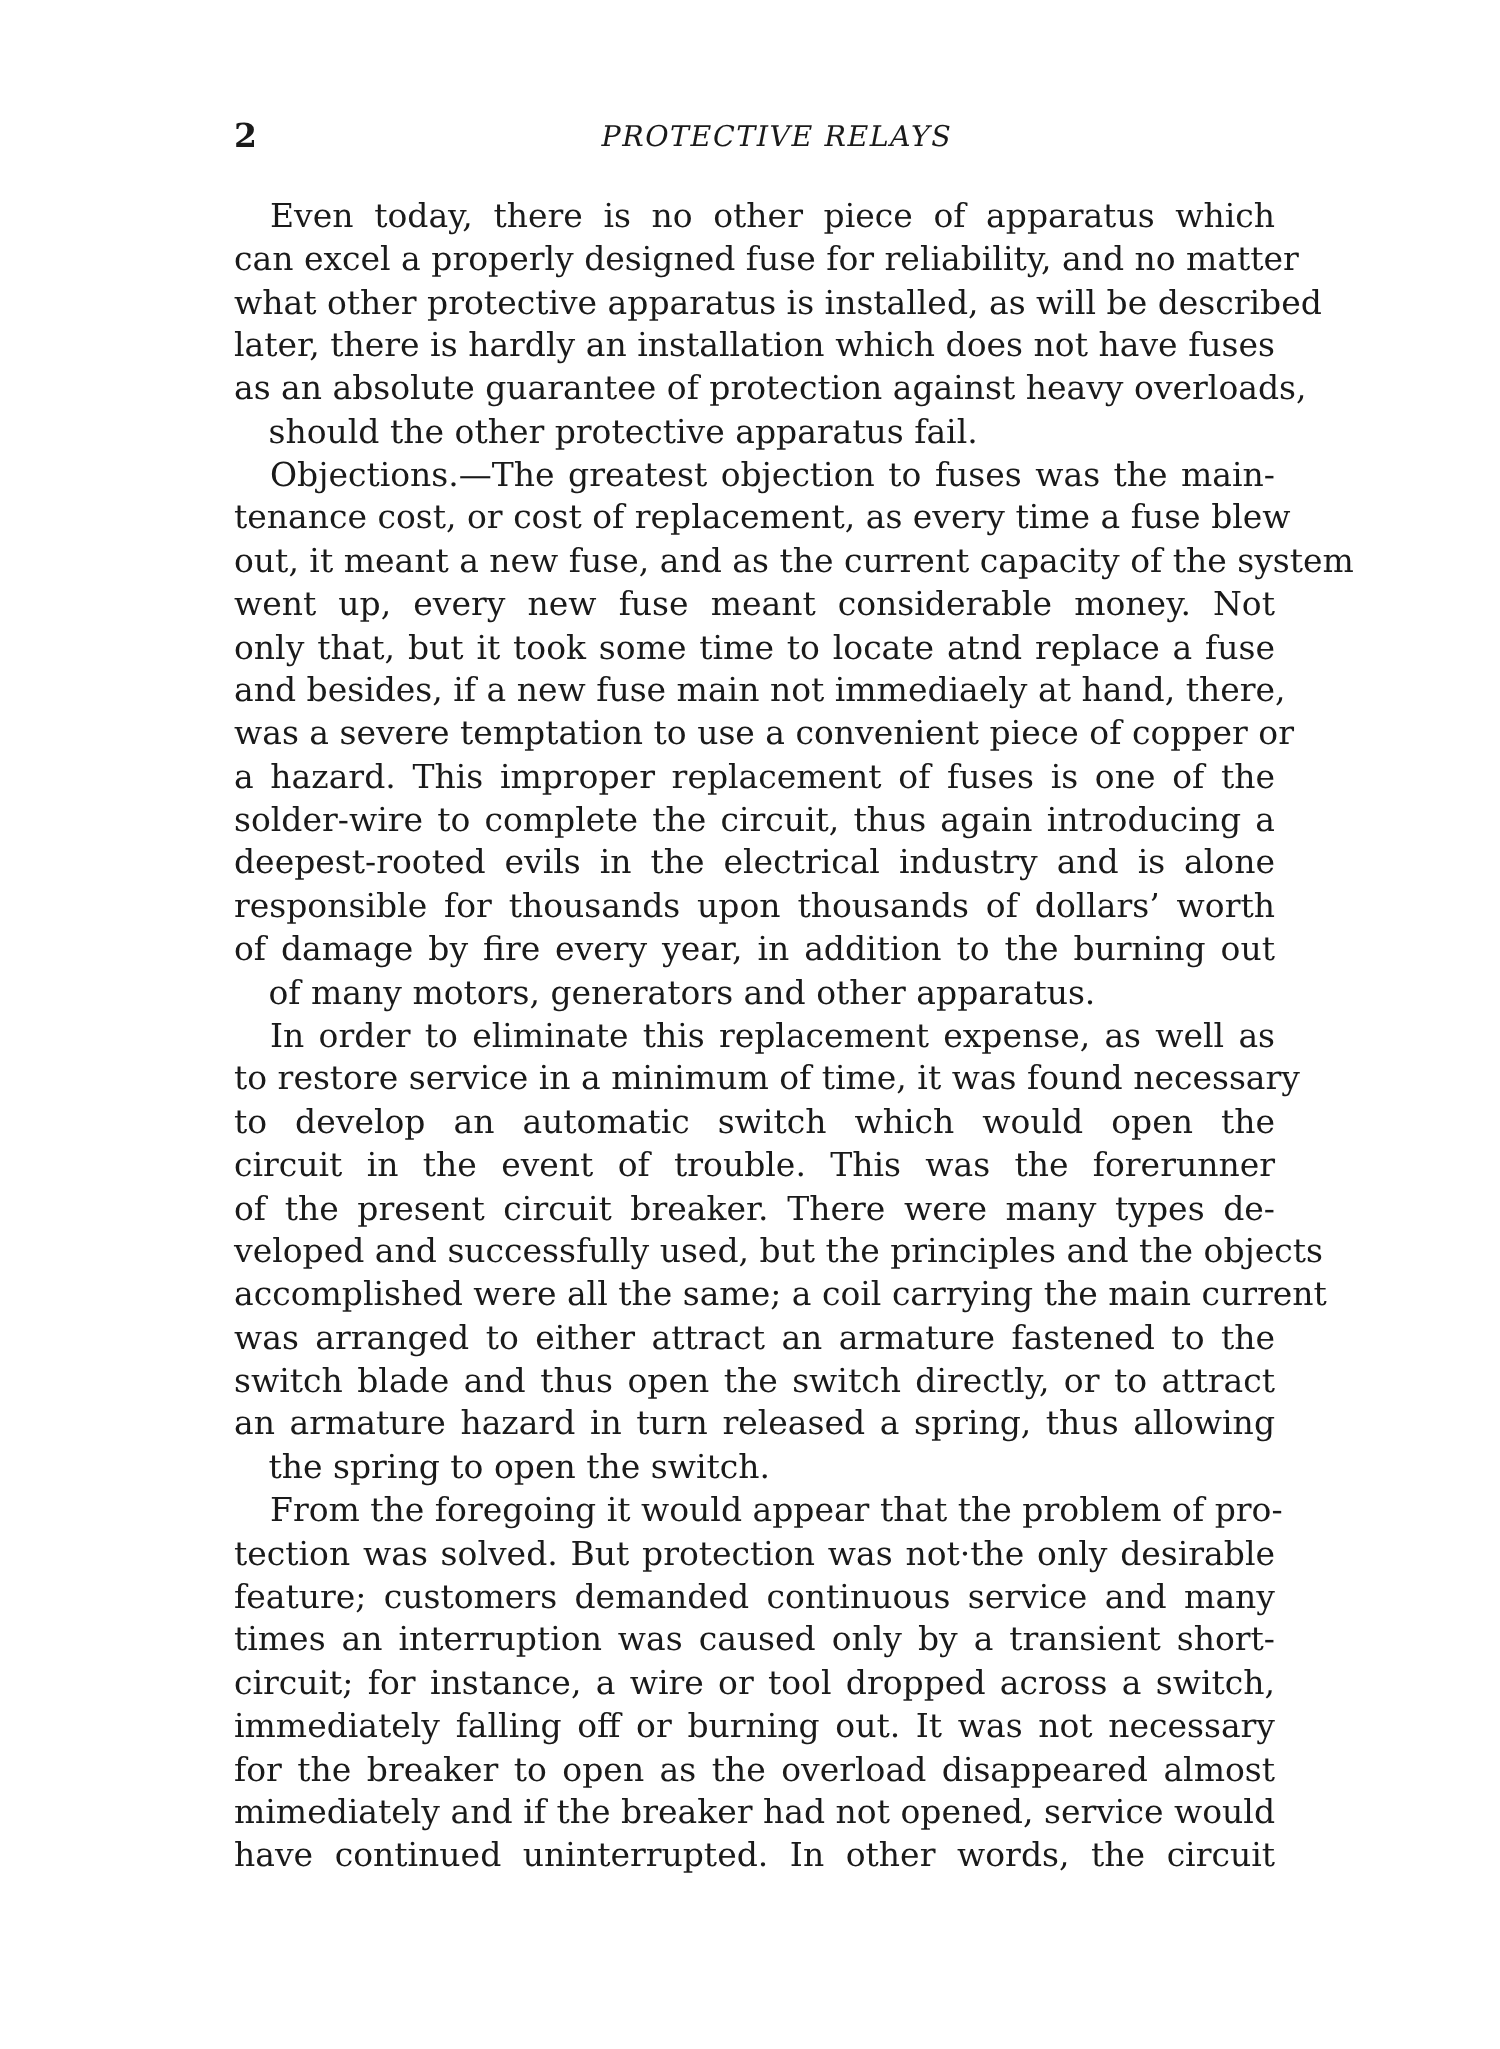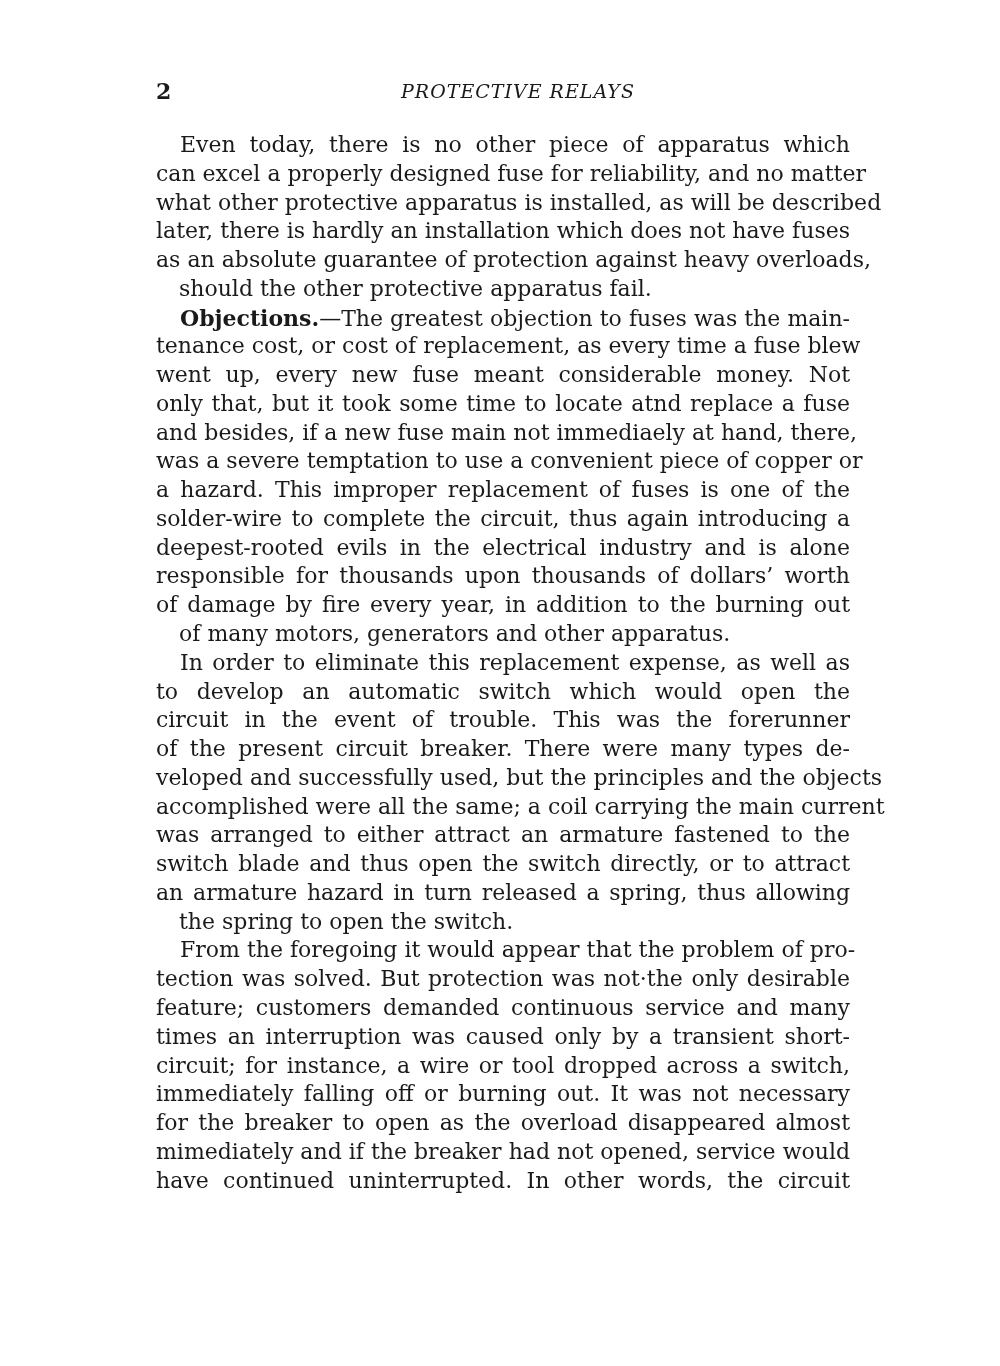--- a/index.html
+++ b/index.html
@@ -7,21 +7,21 @@
          font-family: "DejaVu Serif", "Liberation Serif", serif; color: #1a1a1a; }
   .header { position: absolute; top: 78px; left: 156px; width: 694px; height: 30px; }
   .page-num { position: absolute; left: 0; top: 0; font-size: 22px; font-weight: bold; }
   .running-head { position: absolute; left: 0; right: 0; top: 2px; text-align: center;
                   font-style: italic; font-size: 19px; letter-spacing: 1px; padding-left: 30px; }
   .body { position: absolute; top: 131px; left: 156px; width: 694px; }
   .line { height: 28.78px; line-height: 28.78px; font-size: 22px; white-space: nowrap;
           text-align: justify; text-align-last: justify; overflow: visible; }
   .line.last { text-align-last: left; margin-left: 23px; }
   .line.indent { padding-left: 24px; }
-  .bold { font-weight: bold; }
+  .bold { font-weight: normal; }
 </style>
 </head>
 <body>
 
 <div class="header">
   <span class="page-num">2</span>
   <span class="running-head">PROTECTIVE RELAYS</span>
 </div>
 
 <div class="body">
@@ -31,34 +31,36 @@
     <div class="line">can excel a properly designed fuse for reliability, and no matter</div>
     <div class="line">what other protective apparatus is installed, as will be described</div>
     <div class="line">later, there is hardly an installation which does not have fuses</div>
     <div class="line">as an absolute guarantee of protection against heavy overloads,</div>
     <div class="line last">should the other protective apparatus fail.</div>
   </div>
 
   <div>
     <div class="line indent"><span class="bold">Objections.</span><span>—The greatest objection to fuses was the main-</span></div>
     <div class="line">tenance cost, or cost of replacement, as every time a fuse blew</div>
+    <div class="line">out, it meant a new fuse, and as the current capacity of the system</div>
     <div class="line">went up, every new fuse meant considerable money. Not</div>
     <div class="line">only that, but it took some time to locate atnd replace a fuse</div>
     <div class="line">and besides, if a new fuse main not immediaely at hand, there,</div>
     <div class="line">was a severe temptation to use a convenient piece of copper or</div>
     <div class="line">a hazard. This improper replacement of fuses is one of the</div>
     <div class="line">solder-wire to complete the circuit, thus again introducing a</div>
     <div class="line">deepest-rooted evils in the electrical industry and is alone</div>
     <div class="line">responsible for thousands upon thousands of dollars’ worth</div>
     <div class="line">of damage by fire every year, in addition to the burning out</div>
     <div class="line last">of many motors, generators and other apparatus.</div>
   </div>
 
   <div>
     <div class="line indent">In order to eliminate this replacement expense, as well as</div>
+    <div class="line">to restore service in a minimum of time, it was found necessary</div>
     <div class="line">to develop an automatic switch which would open the</div>
     <div class="line">circuit in the event of trouble. This was the forerunner</div>
     <div class="line">of the present circuit breaker. There were many types de-</div>
     <div class="line">veloped and successfully used, but the principles and the objects</div>
     <div class="line">accomplished were all the same; a coil carrying the main current</div>
     <div class="line">was arranged to either attract an armature fastened to the</div>
     <div class="line">switch blade and thus open the switch directly, or to attract</div>
     <div class="line">an armature hazard in turn released a spring, thus allowing</div>
     <div class="line last">the spring to open the switch.</div>
   </div>

